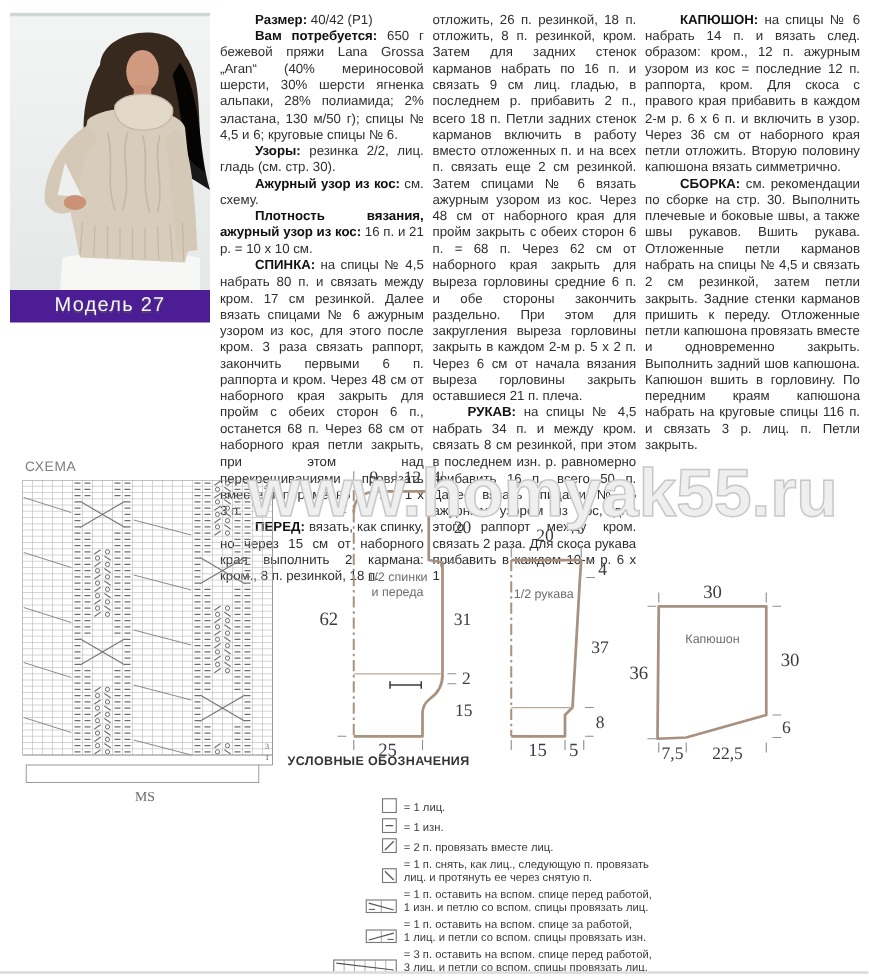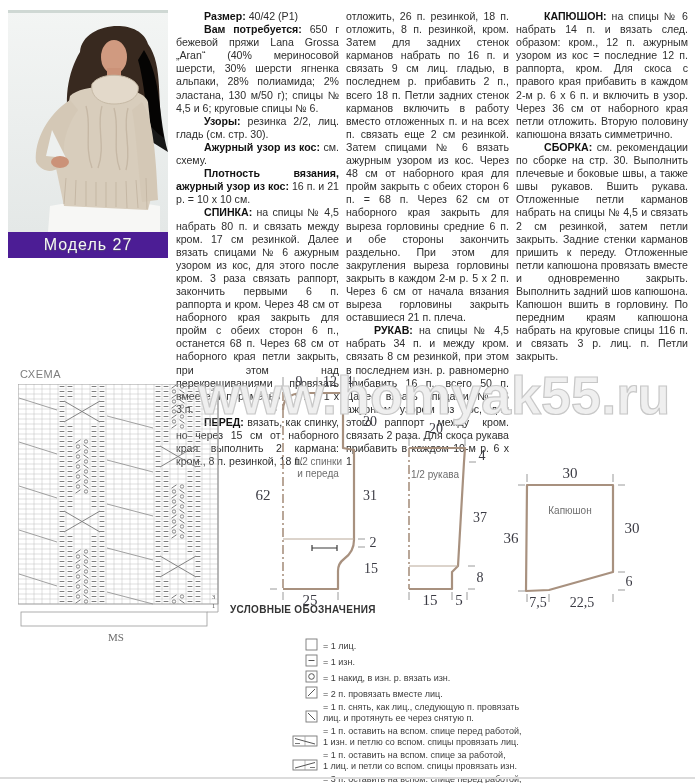--- a/index.html
+++ b/index.html
@@ -692,29 +692,20 @@
               <rect x="1" y="1" width="11" height="11" fill="none" stroke="#777" stroke-width="0.9"></rect>
               <line x1="3.5" y1="6.5" x2="9.5" y2="6.5" stroke="#555" stroke-width="1"></line>
             </svg>
           </span>
           <span class="lg-txt">= 1 изн.</span>
         </div>
         <div class="lg-item">
           <span class="lg-sym">
             <svg width="13" height="13">
               <rect x="1" y="1" width="11" height="11" fill="none" stroke="#777" stroke-width="0.9"></rect>
-              <circle cx="6.5" cy="6.5" r="2.8" fill="none" stroke="#555" stroke-width="1"></circle>
-            </svg>
-          </span>
-          <span class="lg-txt">= 1 накид, в изн. р. вязать изн.</span>
-        </div>
-        <div class="lg-item">
-          <span class="lg-sym">
-            <svg width="13" height="13">
-              <rect x="1" y="1" width="11" height="11" fill="none" stroke="#777" stroke-width="0.9"></rect>
               <line x1="3" y1="10" x2="10" y2="3" stroke="#555" stroke-width="1"></line>
             </svg>
           </span>
           <span class="lg-txt">= 2 п. провязать вместе лиц.</span>
         </div>
         <div class="lg-item">
           <span class="lg-sym">
             <svg width="13" height="13">
               <rect x="1" y="1" width="11" height="11" fill="none" stroke="#777" stroke-width="0.9"></rect>
               <line x1="3" y1="3" x2="10" y2="10" stroke="#555" stroke-width="1"></line>

